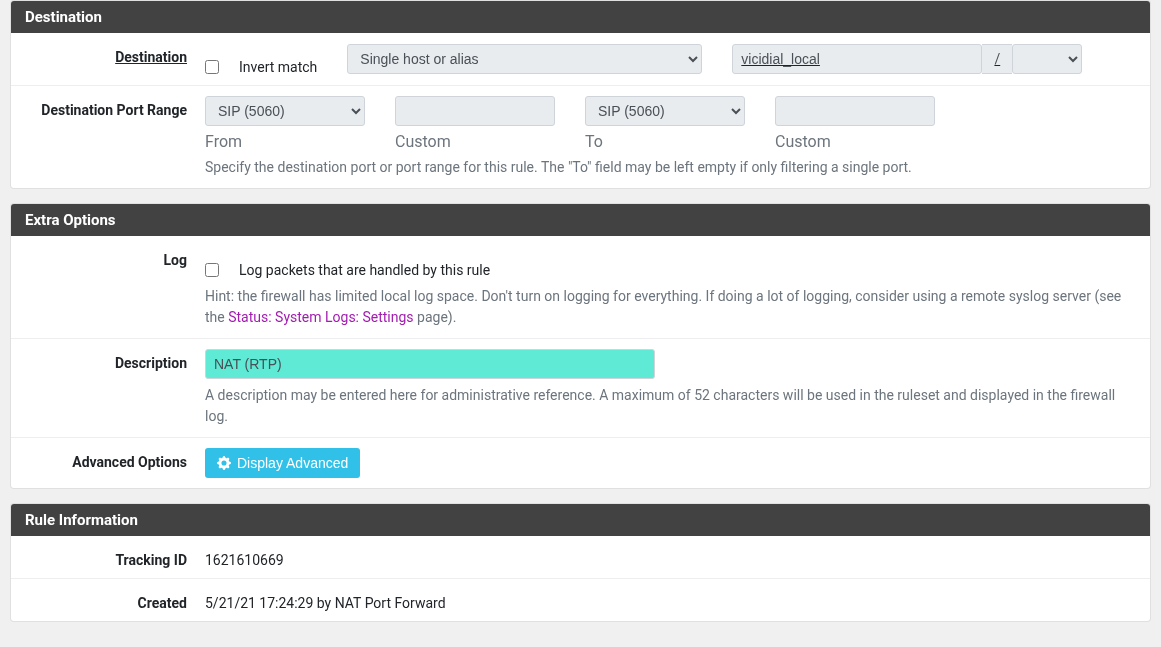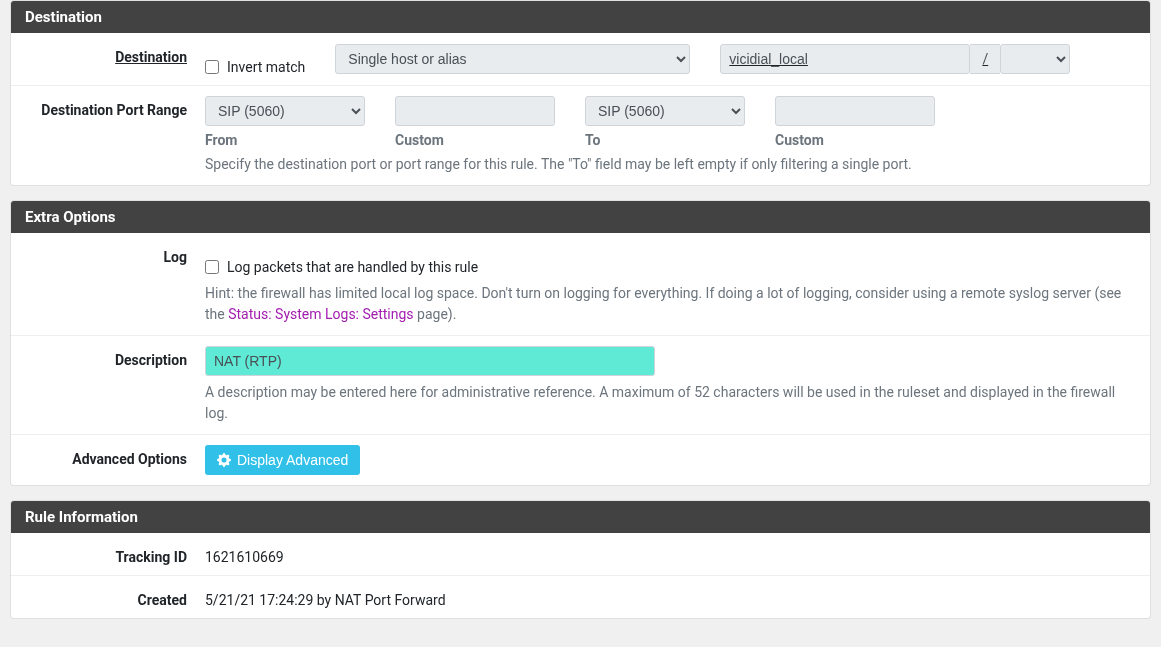--- a/index.html
+++ b/index.html
@@ -39,35 +39,35 @@
   font-weight: 700;
   color: #212529;
 }
 .form-label.underline { text-decoration: underline; }
 .form-content {
   flex: 1;
   min-width: 0;
 }
 .inline-group { display: flex; gap: 30px; align-items: flex-start; }
 .field-block { display: flex; flex-direction: column; }
-.sub-label { color: #6c757d; font-size: 14px; margin-top: 6px; font-weight: bold; }
+.sub-label { color: #6c757d; font-size: 16px; margin-top: 6px; }
 .help-text { color: #6c757d; font-size: 14px; margin-top: 6px; line-height: 1.5; }
 .help-text a { color: #a21caf; text-decoration: none; }
 select.form-control, input[type="text"].form-control {
   height: 30px;
   padding: 4px 8px;
   border: 1px solid #ced4da;
   border-radius: 3px;
   background: #e9ecef;
   font-size: 14px;
   color: #495057;
 }
 select.form-control { appearance: auto; }
 input[type="text"].white { background: #5eead4; }
-.checkbox-label { display: inline-flex; align-items: center; gap: 8px; padding-top: 4px; margin-top: 12px; }
+.checkbox-label { display: inline-flex; align-items: center; gap: 20px; padding-top: 4px; margin-top: 12px; }
 .checkbox-label input { width: 14px; height: 14px; }
 .btn {
   display: inline-flex;
   align-items: center;
   gap: 6px;
   padding: 7px 12px;
   border: none;
   border-radius: 3px;
   font-size: 14px;
   cursor: pointer;

